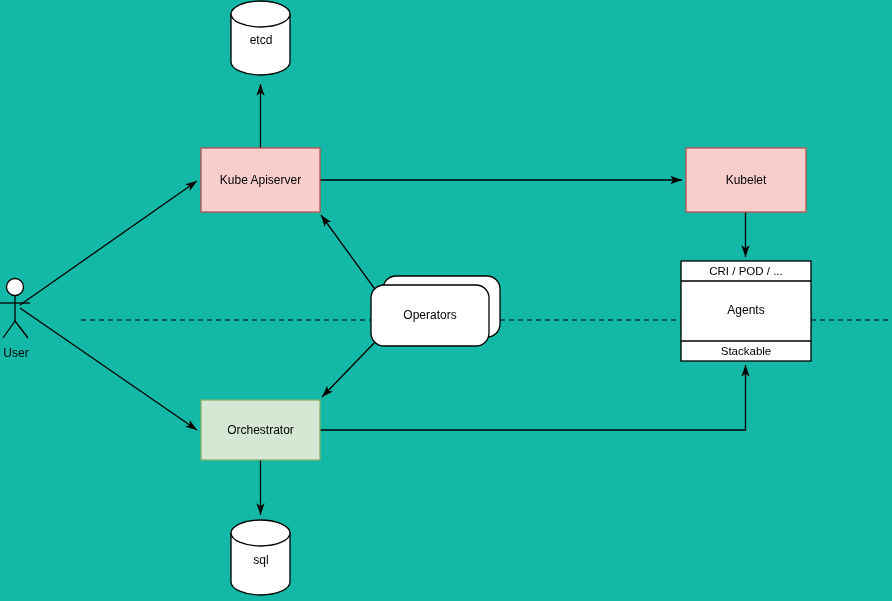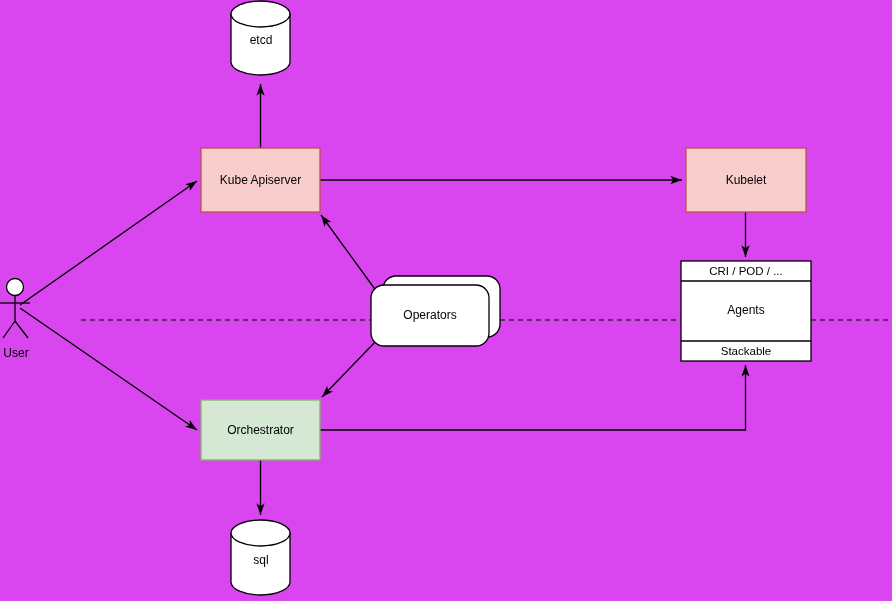--- a/index.html
+++ b/index.html
@@ -10,21 +10,21 @@
   body {
     width: 892px;
     height: 601px;
     font-family: "Liberation Sans", sans-serif;
     overflow: hidden;
   }
   #canvas {
     position: relative;
     width: 892px;
     height: 601px;
-    background: #d946ef;
+    background: #14b8a6;
   }
   svg.layer {
     position: absolute;
     top: 0;
     left: 0;
     width: 892px;
     height: 601px;
   }
   .node-text {
     font-family: "Liberation Sans", sans-serif;

